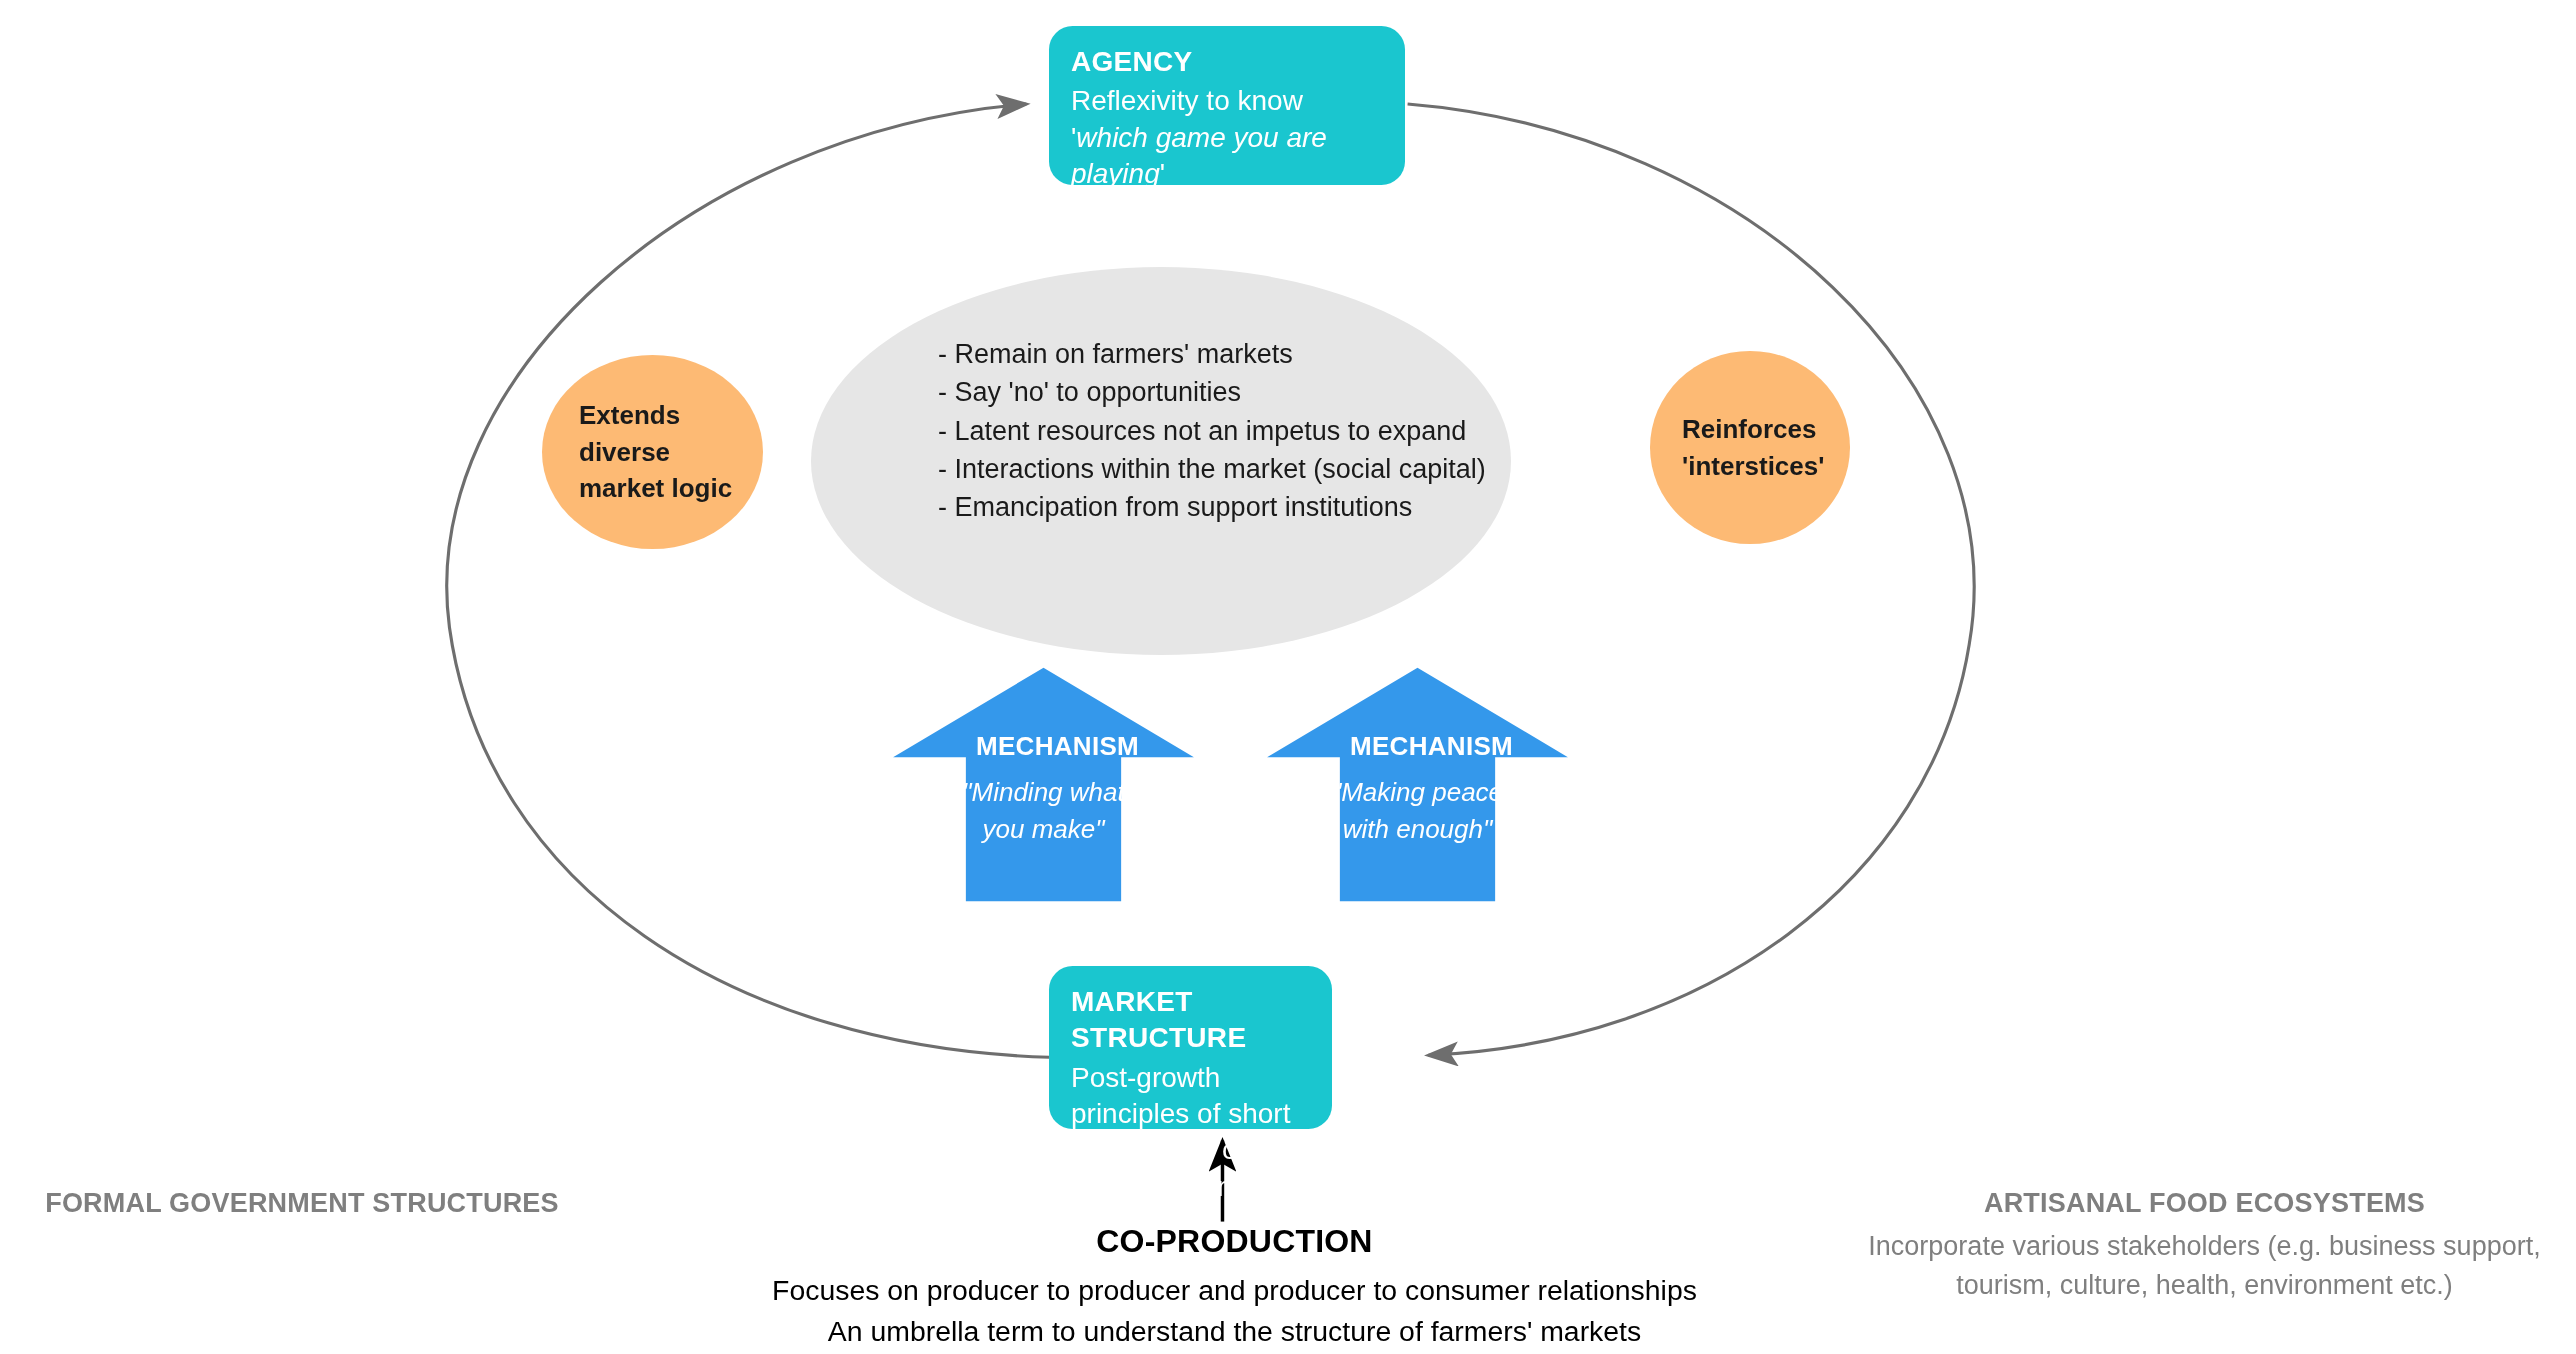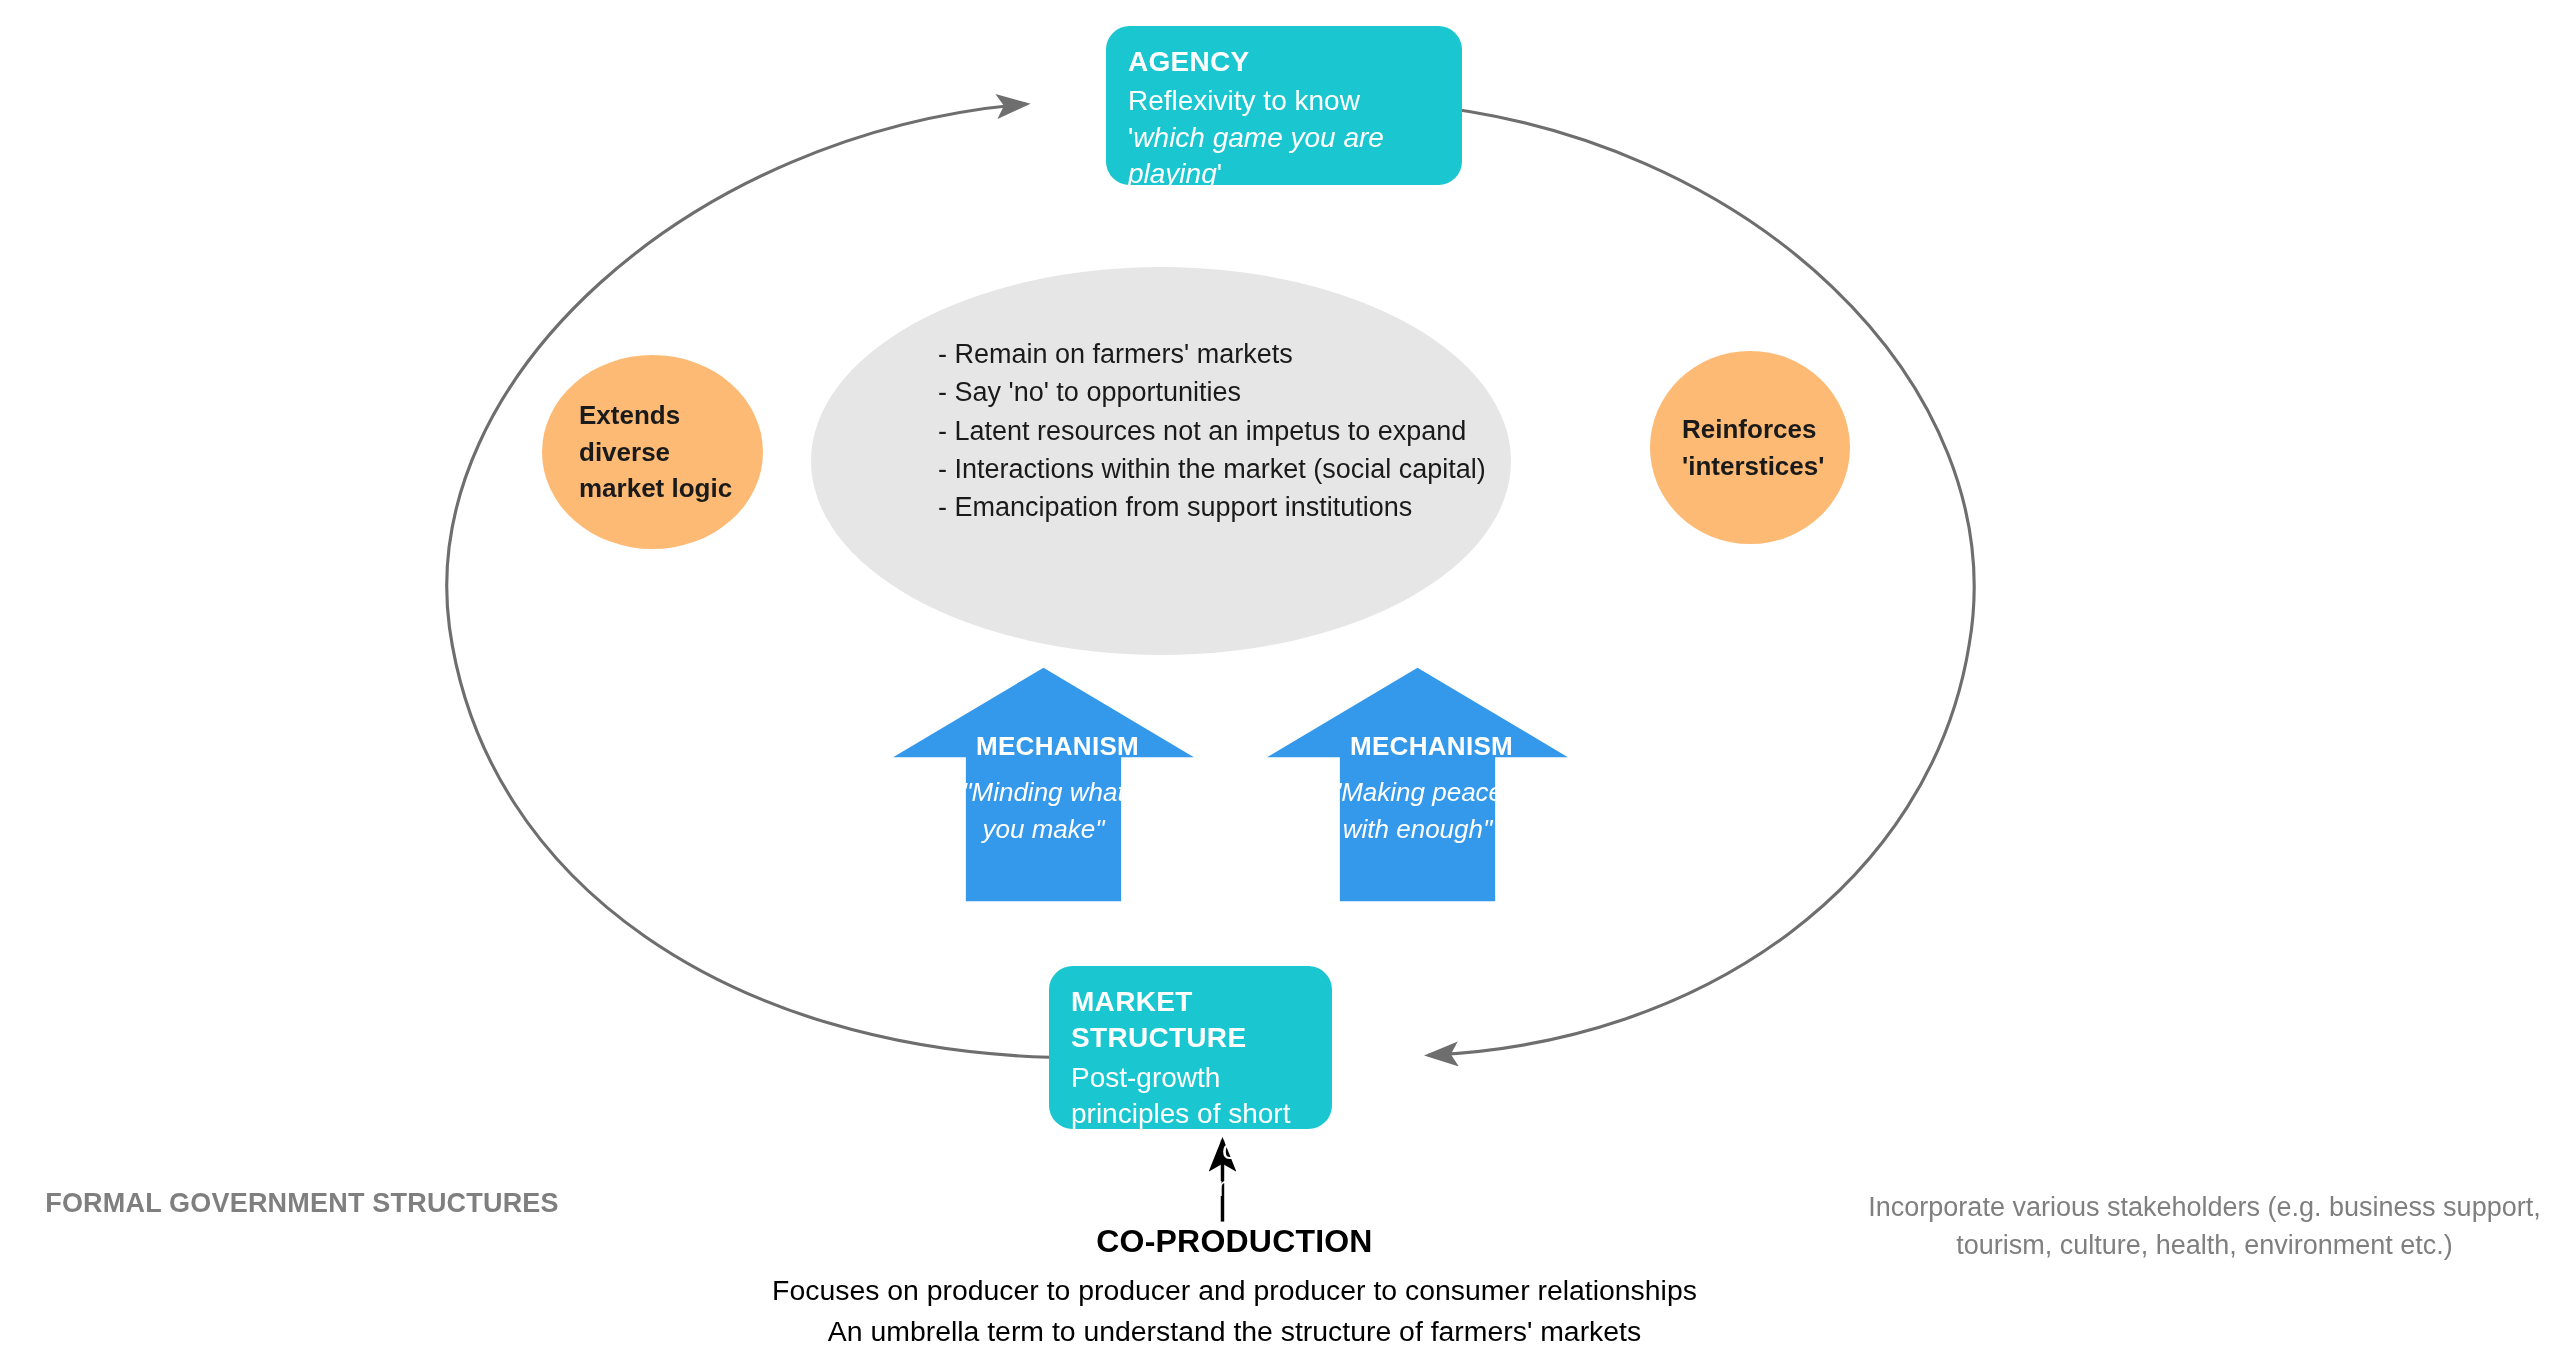--- a/index.html
+++ b/index.html
@@ -43,21 +43,21 @@
     display: block;
     margin-bottom: 2.8px;
   }
   .teal-box .body {
     font-size: 28px;
     display: block;
   }
   .teal-box .body em { font-style: italic; }
 
   #agency-box {
-    left: 1106px;
+    left: 1049px;
     top: 26px;
     width: 356px;
     height: 159px;
   }
   #market-structure-box {
     left: 1049px;
     top: 966px;
     width: 283px;
     height: 163px;
   }
@@ -275,20 +275,21 @@
     </svg>
     <div class="mech-label">MECHANISM</div>
     <div class="mech-quote">"Making peace with enough"</div>
   </div>
 
   <div id="formal-government-caption" class="side-caption">
     <span class="cap-title">FORMAL GOVERNMENT STRUCTURES</span>
   </div>
 
   <div id="artisanal-food-caption" class="side-caption">
+    <span class="cap-title">ARTISANAL FOOD ECOSYSTEMS</span>
     <span class="cap-body">Incorporate various stakeholders (e.g. business support, tourism, culture, health, environment etc.)</span>
   </div>
 
   <div id="coproduction-caption">
     <span class="cap-title">CO-PRODUCTION</span>
     <span class="cap-line">Focuses on producer to producer and producer to consumer relationships</span>
     <span class="cap-line">An umbrella term to understand the structure of farmers' markets</span>
   </div>
 
 </div>

